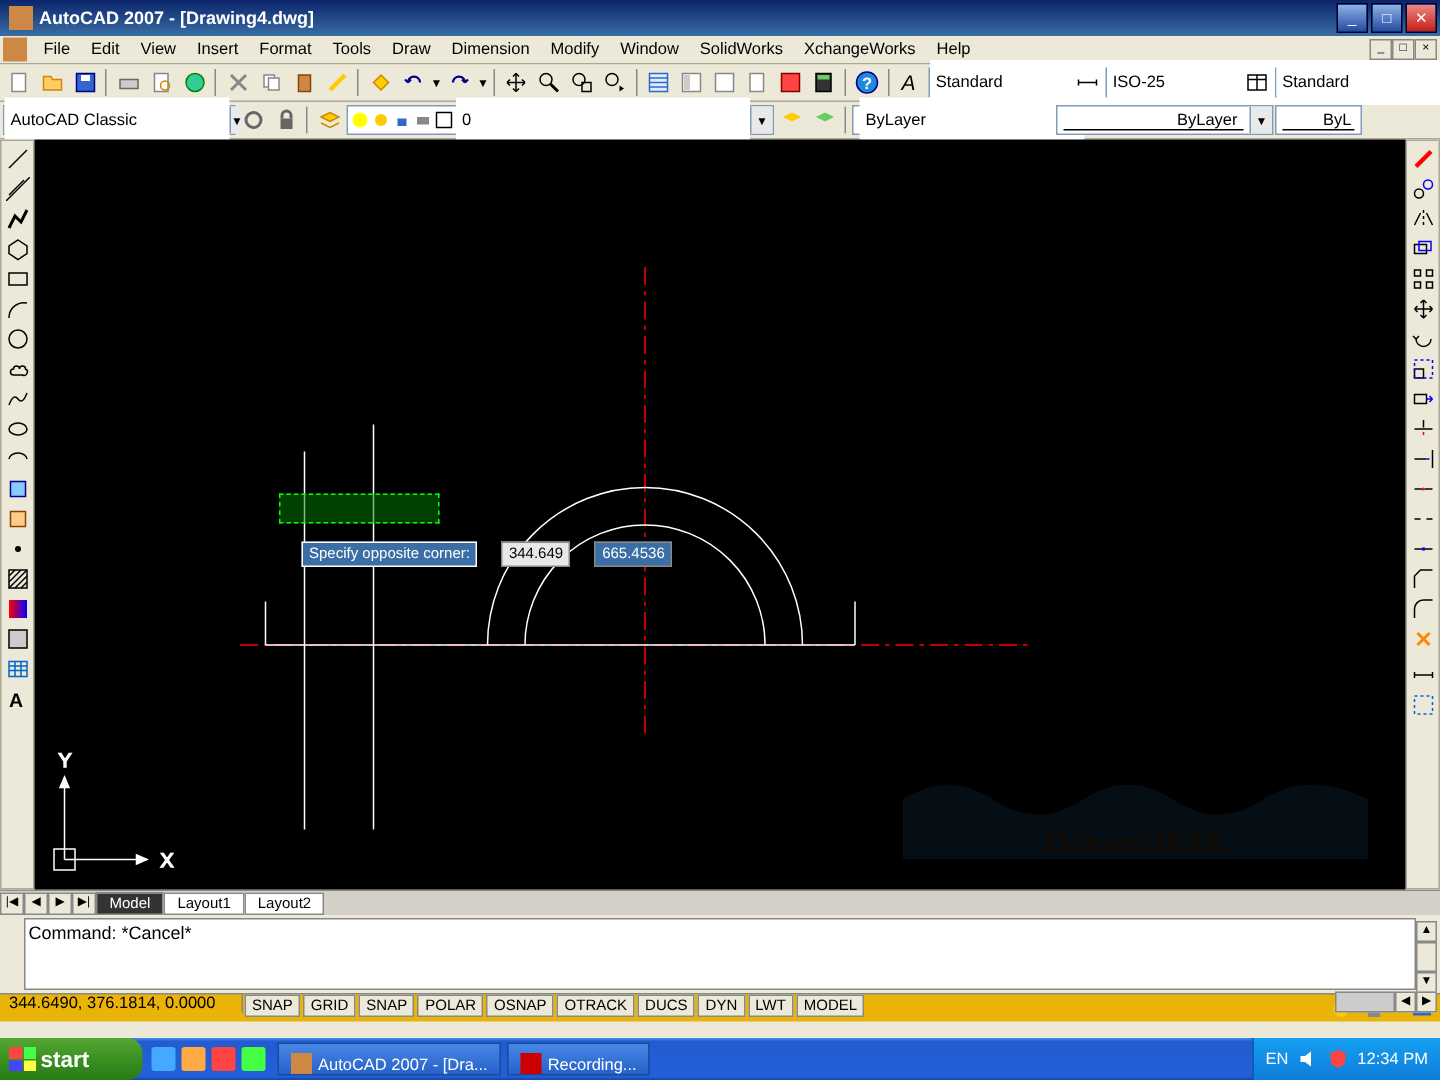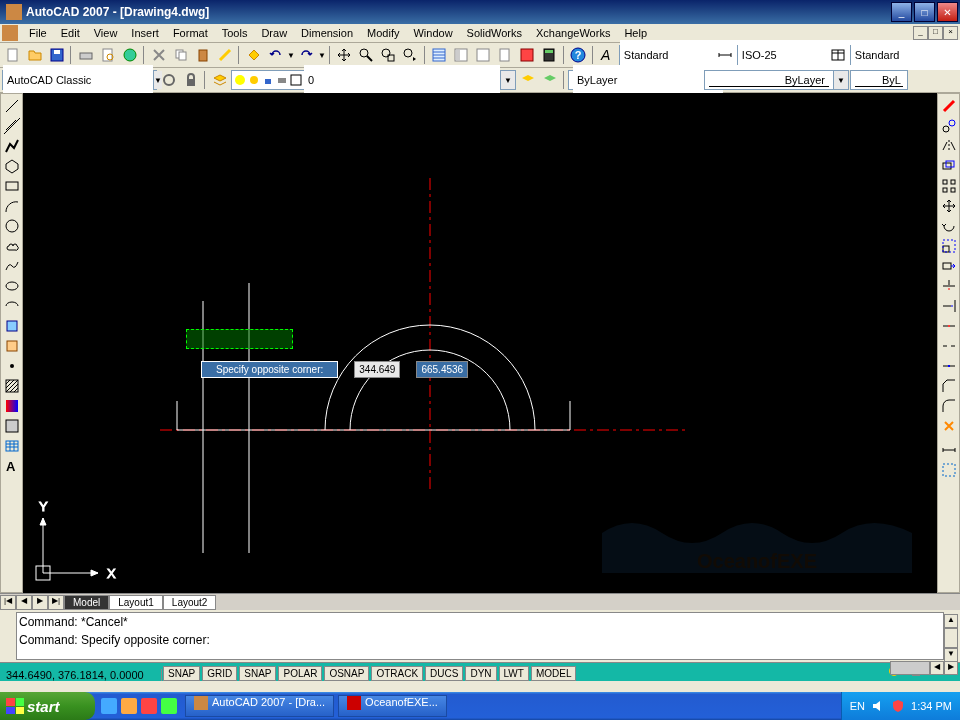--- a/index.html
+++ b/index.html
@@ -21,41 +21,41 @@
 .sep { width: 2px; height: 18px; border-left: 1px solid #888; margin: 0 2px; }
 .combo { height: 20px; border: 1px solid #7f9db9; background: white; display: flex; align-items: center; }
 .combo input { border: none; outline: none; height: 30px; padding: 0 4px; font-size: 11px; }
 .combo .drop { width: 15px; height: 18px; background: #e9e9e9; border-left: 1px solid #7f9db9; display: flex; align-items: center; justify-content: center; font-size: 8px; cursor: pointer; }
 .workarea { display: flex; height: 500px; position: relative; }
 .lefttb, .righttb { width: 23px; background: #ece9d8; display: flex; flex-direction: column; padding: 2px 0; gap: 0; border: 1px solid #aca899; }
 .vbtn { width: 20px; height: 20px; margin: 0 auto; display: flex; align-items: center; justify-content: center; cursor: pointer; }
 .canvas { flex: 1; background: black; position: relative; overflow: hidden; }
 .canvas svg { width: 100%; height: 100%; }
 .tooltip-box { position: absolute; display: flex; font-size: 10px; }
-.tooltip-label { background: #3a6ea5; color: white; padding: 2px 14px; border: 1px solid #fff; }
+.tooltip-label { background: #3a6ea5; color: white; padding: 2px 4px; border: 1px solid #fff; }
 .tooltip-val { background: #e8e8e8; color: #000; padding: 2px 4px; border: 1px solid #888; margin-left: 16px; }
 .tooltip-val.active { background: #3a6ea5; color: white; }
 .selection { position: absolute; border: 1px dashed #0f0; background: rgba(0,128,0,0.5); }
 .tabstrip { height: 17px; background: #d4d0c8; display: flex; align-items: center; border-top: 1px solid #888; }
 .tabnav { width: 16px; height: 15px; border: 1px solid #888; background: #ece9d8; font-size: 8px; text-align: center; cursor: pointer; }
 .tab { padding: 1px 8px; border: 1px solid #888; background: white; font-size: 10px; cursor: pointer; }
 .tab.active { background: #333; color: white; }
 .cmdwindow { height: 48px; background: white; border: 1px solid #888; margin: 2px 16px 2px 16px; padding: 2px; font-family: "Courier New", monospace; font-size: 12px; overflow: hidden; position: relative; }
 .cmdline { white-space: pre; }
-.statusbar { height: 19px; background: #14b8a6; display: flex; align-items: flex-end; border-top: 1px solid #888; padding: 0 2px; font-size: 11px; }
+.statusbar { height: 19px; background: #eab308; display: flex; align-items: flex-start; border-top: 1px solid #888; padding: 0 2px; font-size: 11px; }
 .coords { width: 160px; border-right: 1px solid #888; padding: 0 4px; }
 .sbtn { padding: 1px 4px; border: 1px solid #888; margin: 0 1px; background: #ece9d8; cursor: pointer; font-size: 10px; }
 .sicons { margin-left: auto; display: flex; gap: 2px; }
 .taskbar { position: absolute; bottom: 0; left: 0; right: 0; height: 28px; background: linear-gradient(to bottom, #3e92e6, #235bd0 8%, #2360d8 92%, #1445a0); display: flex; align-items: center; }
-.startbtn { height: 28px; width: 95px; background: linear-gradient(to bottom, #57a636, #399120 50%, #2b7a17); color: white; font-weight: bold; font-style: italic; font-size: 15px; display: flex; align-items: center; padding-left: 6px; border-radius: 0 10px 10px 0; cursor: pointer; }
+.startbtn { height: 28px; width: 95px; background: linear-gradient(to bottom, #57a636, #399120 50%, #2b7a17); color: white; font-weight: bold; font-size: 15px; display: flex; align-items: center; padding-left: 6px; border-radius: 0 10px 10px 0; cursor: pointer; }
 .startbtn .winlogo { width: 18px; height: 16px; margin-right: 3px; display: grid; grid-template-columns: 1fr 1fr; gap: 1px; }
 .startbtn .winlogo div:nth-child(1){background:#f44;} .startbtn .winlogo div:nth-child(2){background:#4f4;} .startbtn .winlogo div:nth-child(3){background:#44f;} .startbtn .winlogo div:nth-child(4){background:#ff4;}
 .qlaunch { display: flex; gap: 4px; padding: 0 6px; }
 .qicon { width: 16px; height: 16px; border-radius: 2px; }
-.taskbtn { height: 22px; padding: 0 8px; margin: 0 2px; background: linear-gradient(to bottom, #4787e4, #2661c9); color: white; border: 1px solid #1a4aa3; display: flex; align-items: flex-start; font-size: 11px; cursor: pointer; }
+.taskbtn { height: 22px; padding: 0 8px; margin: 0 2px; background: linear-gradient(to bottom, #4787e4, #2661c9); color: white; border: 1px solid #1a4aa3; display: flex; align-items: flex-end; font-size: 11px; cursor: pointer; }
 .taskbtn .ticon { width: 14px; height: 14px; background: #c84; margin-right: 4px; }
 .tray { margin-left: auto; background: linear-gradient(to bottom, #15a0f0, #0e7cda); height: 28px; display: flex; align-items: center; padding: 0 8px; color: white; font-size: 11px; gap: 6px; border-left: 1px solid #0a5bb0; }
 .watermark { position: absolute; right: 25px; bottom: 20px; width: 310px; height: 100px; opacity: 0.12; pointer-events: none; }
 </style>
 </head>
 <body>
 
 <div class="titlebar">
   <span class="icon"></span>
   <span class="title">AutoCAD 2007 - [Drawing4.dwg]</span>
@@ -600,21 +600,20 @@
   <div class="tabnav">▶|</div>
   <div class="tab active">Model</div>
   <div class="tab">Layout1</div>
   <div class="tab">Layout2</div>
 </div>
 
 <div style="position:relative">
   <div class="cmdwindow">
     <div class="cmdline">Command: *Cancel*</div>
     <div style="height:4px"></div>
-    <div class="cmdline">Command: Specify opposite corner:</div>
   </div>
   <div style="position:absolute;right:2px;top:2px;display:flex;flex-direction:column">
     <div style="width:14px;height:14px;border:1px solid #888;background:#ece9d8;font-size:8px;text-align:center;cursor:pointer">▲</div>
     <div style="width:14px;height:20px;border:1px solid #888;background:#ece9d8"></div>
     <div style="width:14px;height:14px;border:1px solid #888;background:#ece9d8;font-size:8px;text-align:center;cursor:pointer">▼</div>
   </div>
   <div style="position:absolute;right:2px;bottom:-15px;display:flex">
     <div style="width:40px;height:14px;border:1px solid #888;background:#ccc"></div>
     <div style="width:14px;height:14px;border:1px solid #888;background:#ece9d8;font-size:8px;text-align:center;cursor:pointer">◀</div>
     <div style="width:14px;height:14px;border:1px solid #888;background:#ece9d8;font-size:8px;text-align:center;cursor:pointer">▶</div>
@@ -668,25 +667,25 @@
     <div class="qicon" style="background:#fa4"></div>
     <div class="qicon" style="background:#f44"></div>
     <div class="qicon" style="background:#4f4"></div>
   </div>
   <div class="taskbtn">
       <div class="ticon"></div>
       <span>AutoCAD 2007 - [Dra...</span>
     </div>
   <div class="taskbtn">
       <div class="ticon" style="background:#c00"></div>
-      <span>OceanofEXE...</span>
+      <span>Recording...</span>
     </div>
   <div class="tray">
     <span>EN</span>
     <svg width="14" height="14">
         <path d="M2 5h3l4-3v10l-4-3H2z" fill="#fff"></path>
       </svg>
     <svg width="14" height="14">
         <path d="M7 1l5 2v4c0 3-2 5-5 6-3-1-5-3-5-6V3z" fill="#f44"></path>
       </svg>
-    <span>1:34 PM</span>
+    <span>12:34 PM</span>
   </div>
 </div>
 
 </body></html>

